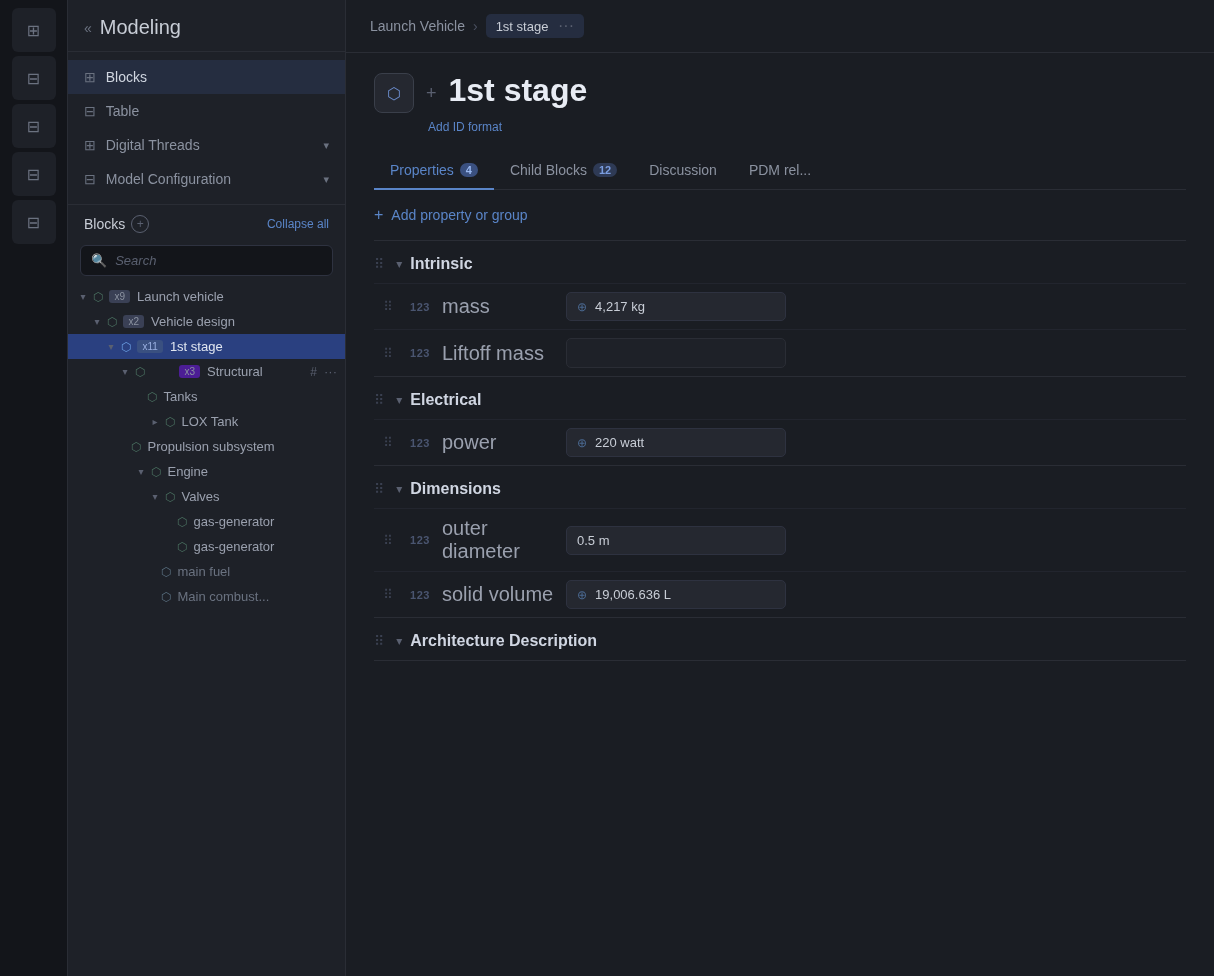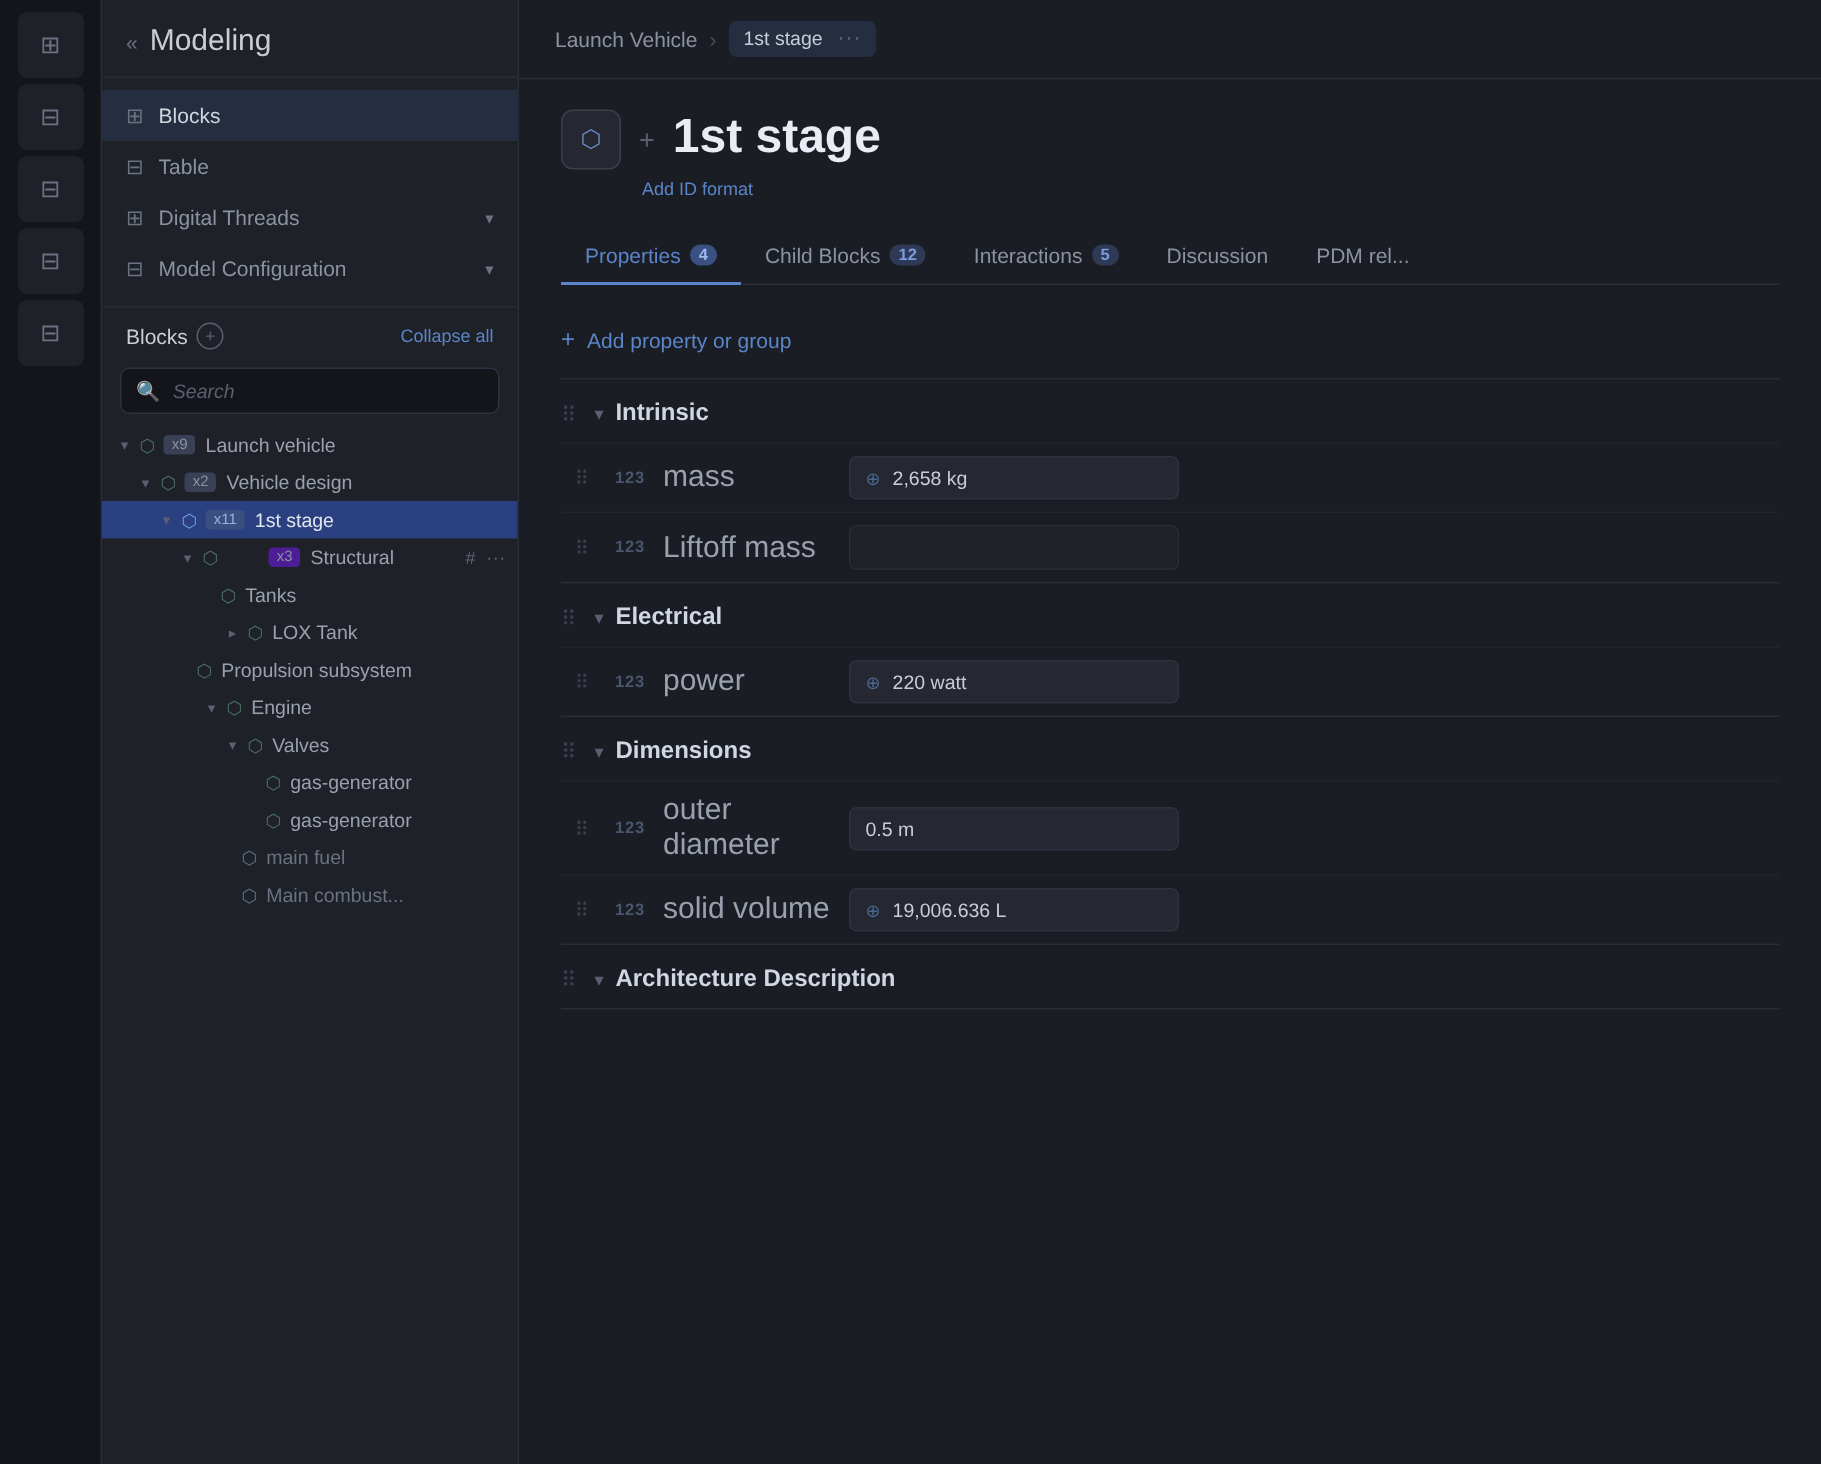--- a/index.html
+++ b/index.html
@@ -226,21 +226,21 @@
       margin-left: 54px;
       margin-top: 2px;
       display: inline-block;
     }
 
     .tabs {
       display: flex;
       gap: 0;
       border-bottom: 1px solid #2a2d35;
       margin-top: 16px;
-      margin-bottom: 12px;
+      margin-bottom: 0;
     }
     .tab {
       display: flex;
       align-items: center;
       gap: 6px;
       padding: 10px 16px;
       font-size: 14px;
       color: #8b92a0;
       cursor: pointer;
       border-bottom: 2px solid transparent;
@@ -497,24 +497,20 @@
     <div class="tabs">
       <div class="tab active">
         <span>Properties</span>
         <span class="tab-badge">4</span>
       </div>
       <div class="tab">
         <span>Child Blocks</span>
         <span class="tab-badge">12</span>
       </div>
       <div class="tab">
-        <span>Interactions</span>
-        <span class="tab-badge">5</span>
-      </div>
-      <div class="tab">
         <span>Discussion</span>
       </div>
       <div class="tab">
         <span>PDM rel...</span>
       </div>
     </div>
 
     
     <div class="properties-area">
 
@@ -530,21 +526,21 @@
           <span class="group-label">Intrinsic</span>
         </div>
 
         <div class="prop-row">
           <span class="prop-drag">⠿</span>
           <span class="prop-type">123</span>
           <span class="prop-name">mass</span>
           <div class="prop-value-wrapper">
             <div class="prop-value">
               <span class="prop-value-icon">⊕</span>
-              <span class="prop-value-text">2,658 kg</span>
+              <span class="prop-value-text">4,217 kg</span>
             </div>
           </div>
         </div>
 
         <div class="prop-row">
           <span class="prop-drag">⠿</span>
           <span class="prop-type">123</span>
           <span class="prop-name">Liftoff mass</span>
           <div class="prop-value-wrapper">
             <div class="prop-value empty"></div>

